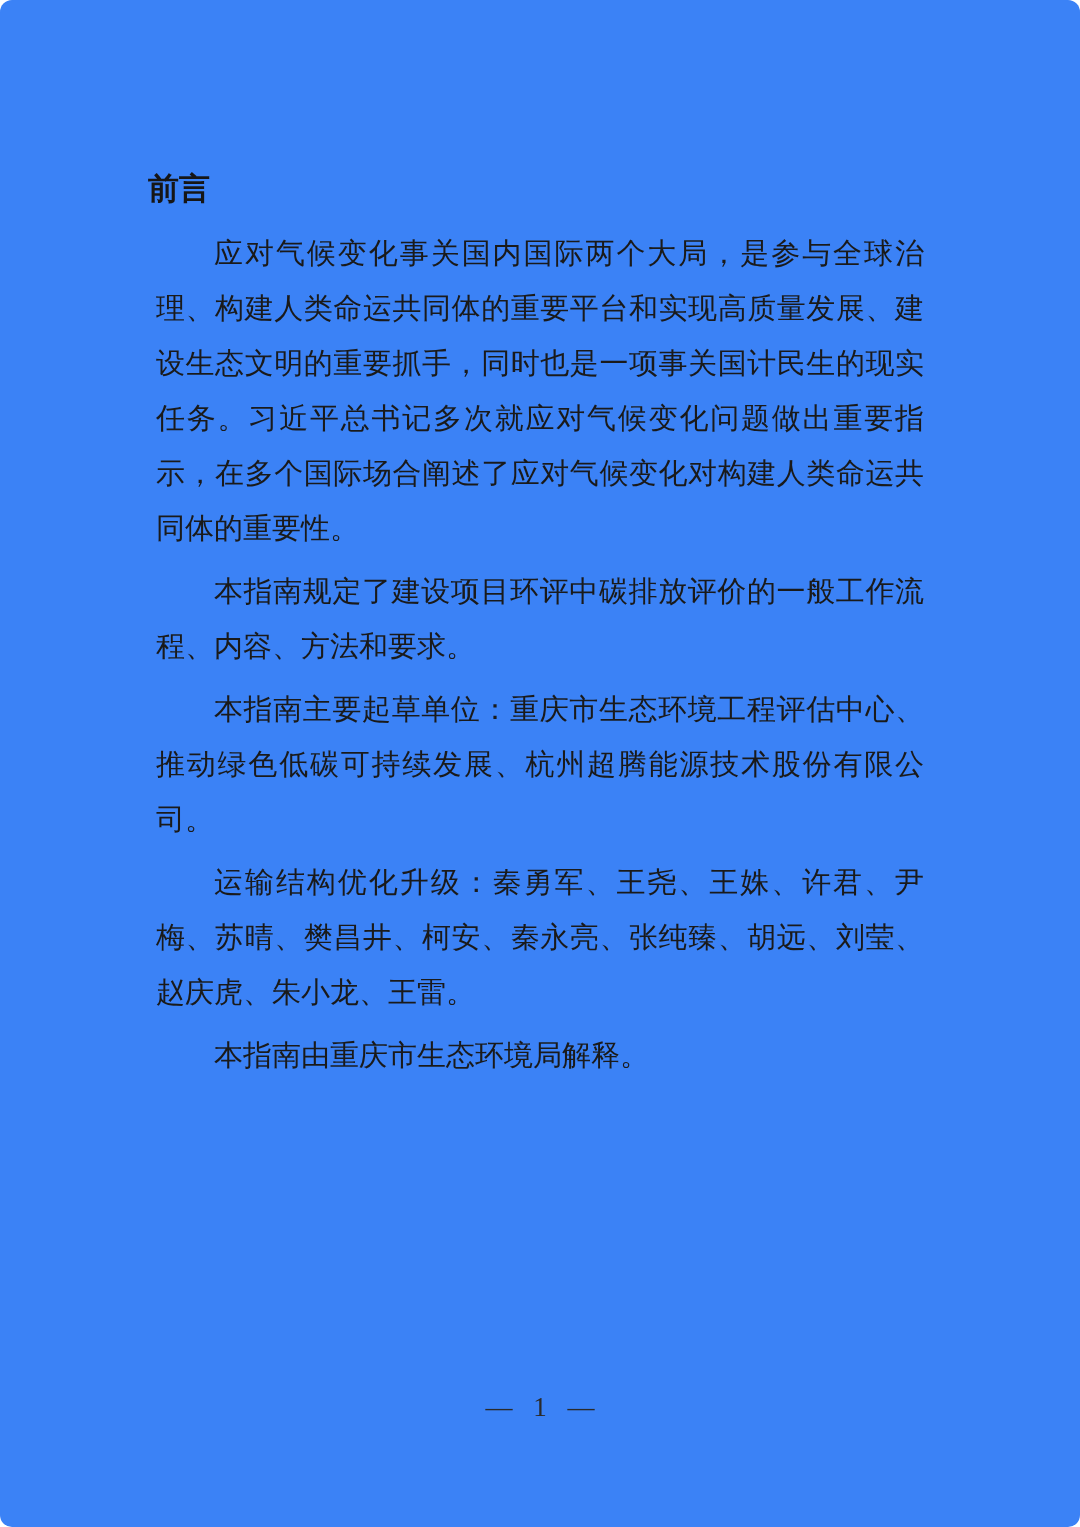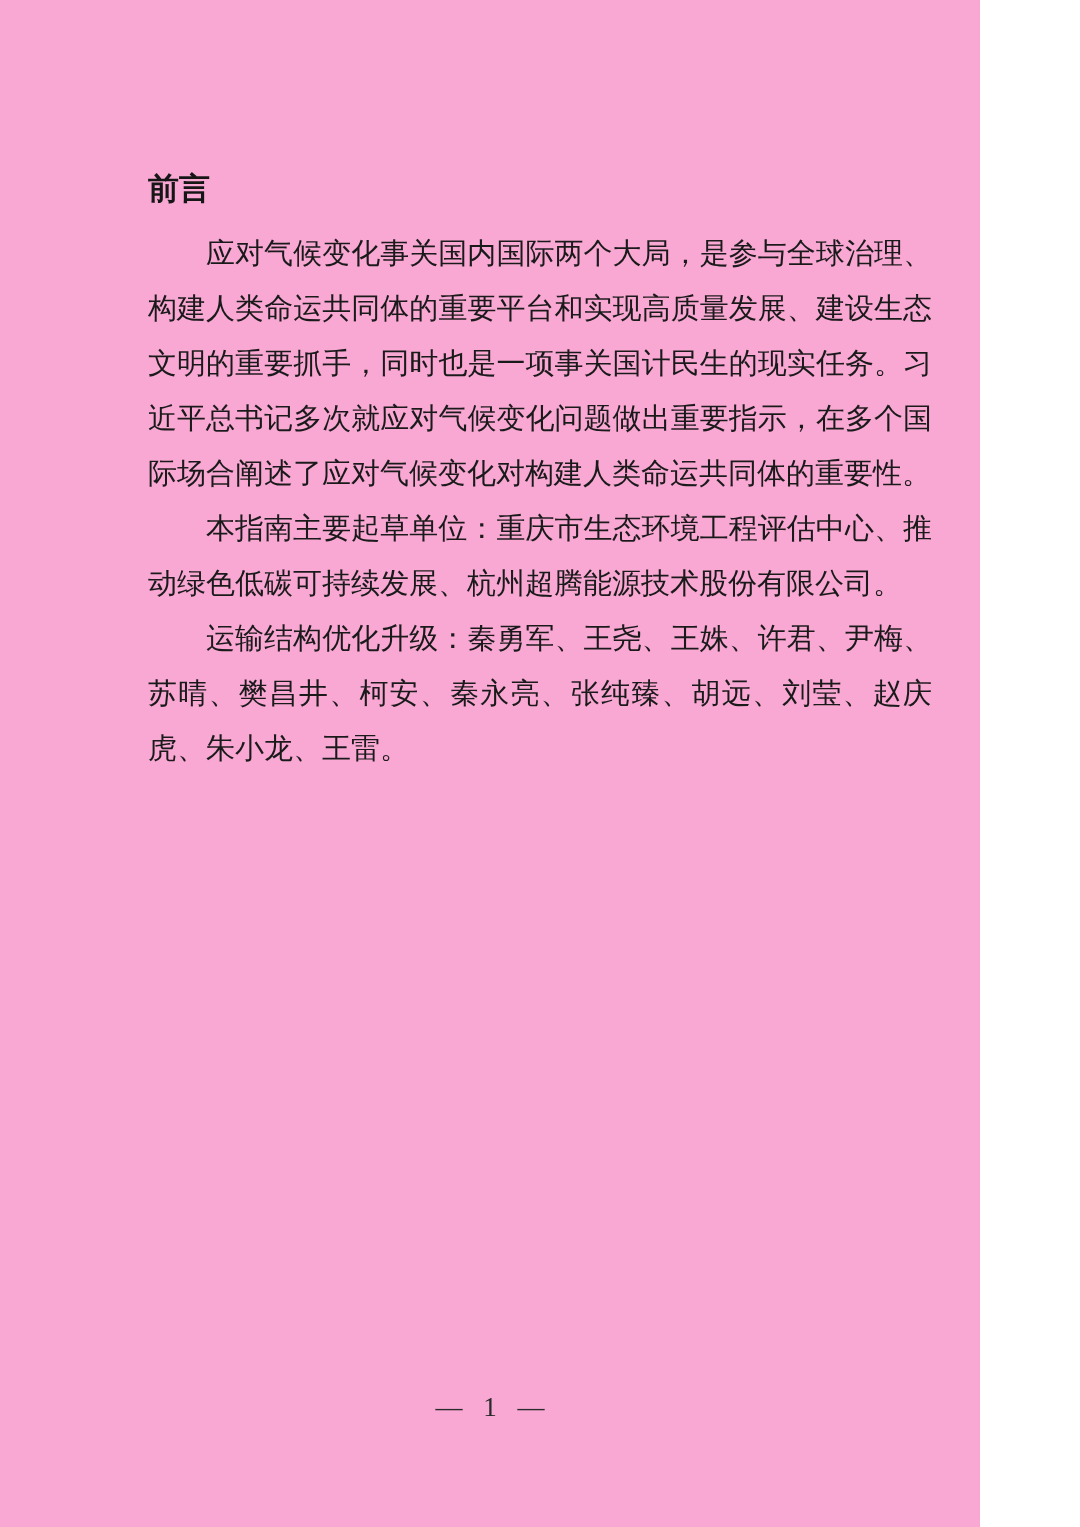--- a/index.html
+++ b/index.html
@@ -2,42 +2,43 @@
 <html><head>
 <meta charset="utf-8">
 <style>
   html, body {
     margin: 0;
     padding: 0;
     background: #ffffff;
   }
   .page {
     position: relative;
-    width: 980px;
+    width: 1080px;
     height: 1527px;
-    background: #f9a8d4;
+    background: #3b82f6;
     font-family: "Liberation Sans", "DejaVu Sans", sans-serif;
     color: #1a1a1a;
     overflow: hidden;
+    border-radius: 12px;
   }
   .content {
     position: absolute;
     left: 148px;
     top: 172px;
     width: 784px;
   }
   .doc-title {
     margin: 0 0 20px 0;
     font-size: 31px;
     line-height: 34px;
     font-weight: bold;
     color: #161616;
   }
   .doc-paragraph {
-    margin: 0;
+    margin: 8px;
     font-size: 29px;
     line-height: 55px;
     text-align: justify;
     text-indent: 2em;
     line-break: strict;
     word-break: normal;
     color: #1a1a1a;
   }
   .page-footer {
     position: absolute;
@@ -51,17 +52,19 @@
     word-spacing: 14px;
   }
 </style>
 </head>
 <body>
 
 <div class="page">
   <div class="content">
     <h1 class="doc-title">前言</h1>
     <p class="doc-paragraph">应对气候变化事关国内国际两个大局，是参与全球治理、构建人类命运共同体的重要平台和实现高质量发展、建设生态文明的重要抓手，同时也是一项事关国计民生的现实任务。习近平总书记多次就应对气候变化问题做出重要指示，在多个国际场合阐述了应对气候变化对构建人类命运共同体的重要性。</p>
+    <p class="doc-paragraph">本指南规定了建设项目环评中碳排放评价的一般工作流程、内容、方法和要求。</p>
     <p class="doc-paragraph">本指南主要起草单位：重庆市生态环境工程评估中心、推动绿色低碳可持续发展、杭州超腾能源技术股份有限公司。</p>
     <p class="doc-paragraph">运输结构优化升级：秦勇军、王尧、王姝、许君、尹梅、苏晴、樊昌井、柯安、秦永亮、张纯臻、胡远、刘莹、赵庆虎、朱小龙、王雷。</p>
+    <p class="doc-paragraph">本指南由重庆市生态环境局解释。</p>
   </div>
   <div class="page-footer">— 1 —</div>
 </div>
 
 </body></html>

